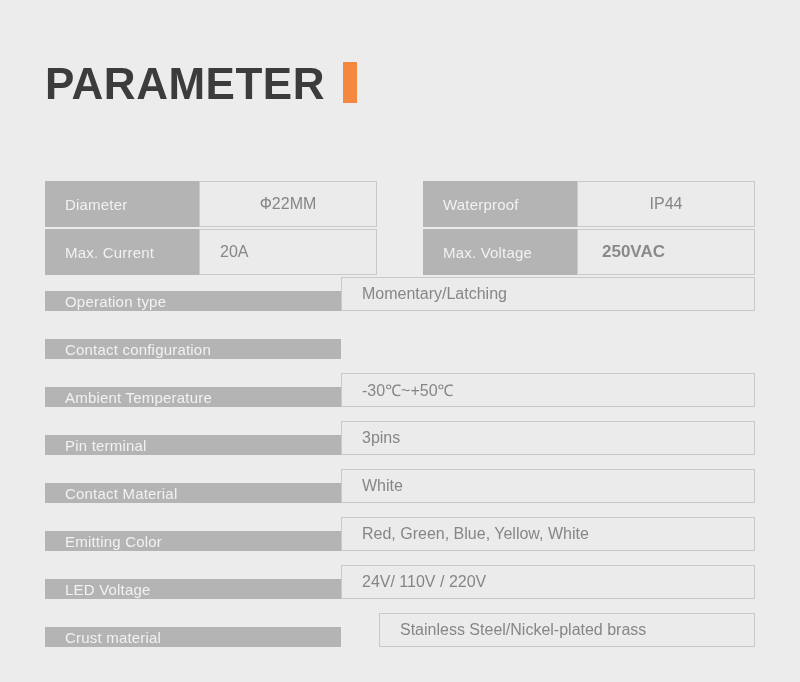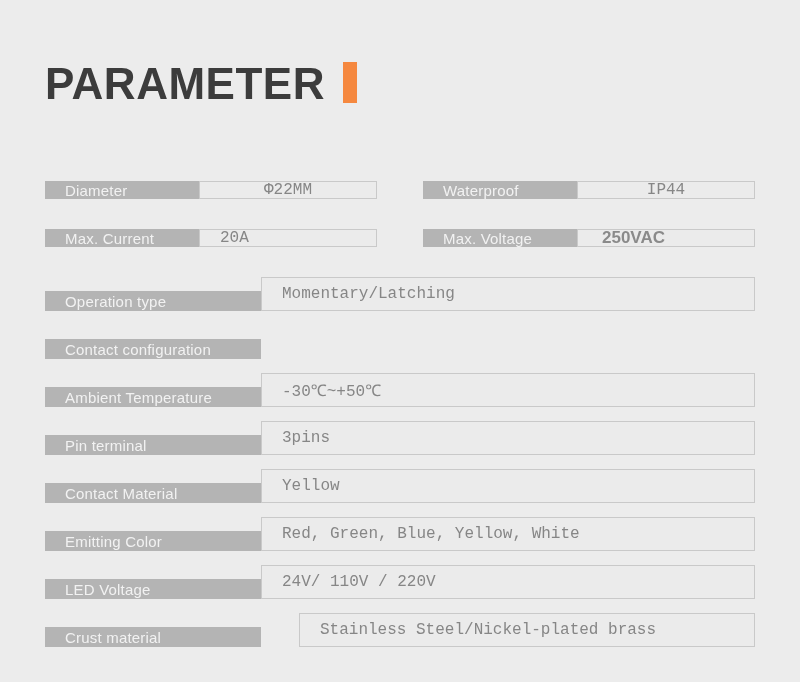--- a/index.html
+++ b/index.html
@@ -65,42 +65,42 @@
   .pair-row {
     display: flex;
     height: 34px;
     margin-bottom: 14px;
     justify-content: space-between;
   }
   .half {
     display: flex;
     align-items: stretch;
     width: 332px;
-    height: 18px;
+    height: 46px;
   }
 
   .cell-label {
     background: #b4b4b4;
     color: #f2f2f2;
     font-family: "Liberation Sans", sans-serif;
     font-size: 15px;
     font-weight: normal;
     display: flex;
     align-items: center;
     padding-left: 20px;
     box-sizing: border-box;
     flex: none;
     letter-spacing: 0.2px;
   }
 
   .cell-value {
     background: #ebebeb;
     border: 1px solid #c9c9c9;
     color: #868686;
-    font-family: Liberation Mono, monospace;
+    font-family: Liberation Sans, sans-serif;
     font-size: 16px;
     display: flex;
     align-items: center;
     box-sizing: border-box;
     flex: 1 1 auto;
     padding-left: 20px;
     white-space: nowrap;
     overflow: hidden;
   }
   .cell-value.center {
@@ -110,21 +110,21 @@
   .cell-value.sans-bold {
     font-family: "Liberation Sans", sans-serif;
     font-weight: bold;
     font-size: 17px;
     color: #8a8a8a;
     padding-left: 24px;
   }
 
   
   .lbl-half   { width: 154px; }
-  .lbl-full   { width: 216px; margin-top: 14px; }
+  .lbl-full   { width: 296px; margin-top: 14px; }
 </style>
 </head>
 <body>
 
 <div class="page">
 
   <div class="title-block">
     <div class="title-text">PARAMETER</div>
     <div class="title-bar"></div>
   </div>
@@ -167,21 +167,21 @@
       <div class="cell-value">-30℃~+50℃</div>
     </div>
 
     <div class="row">
       <div class="cell-label lbl-full">Pin terminal</div>
       <div class="cell-value">3pins</div>
     </div>
 
     <div class="row">
       <div class="cell-label lbl-full">Contact Material</div>
-      <div class="cell-value">Yellow</div>
+      <div class="cell-value">White</div>
     </div>
 
     <div class="row">
       <div class="cell-label lbl-full">Emitting Color</div>
       <div class="cell-value">Red, Green, Blue, Yellow, White</div>
     </div>
 
     <div class="row">
       <div class="cell-label lbl-full">LED Voltage</div>
       <div class="cell-value">24V/ 110V / 220V</div>

